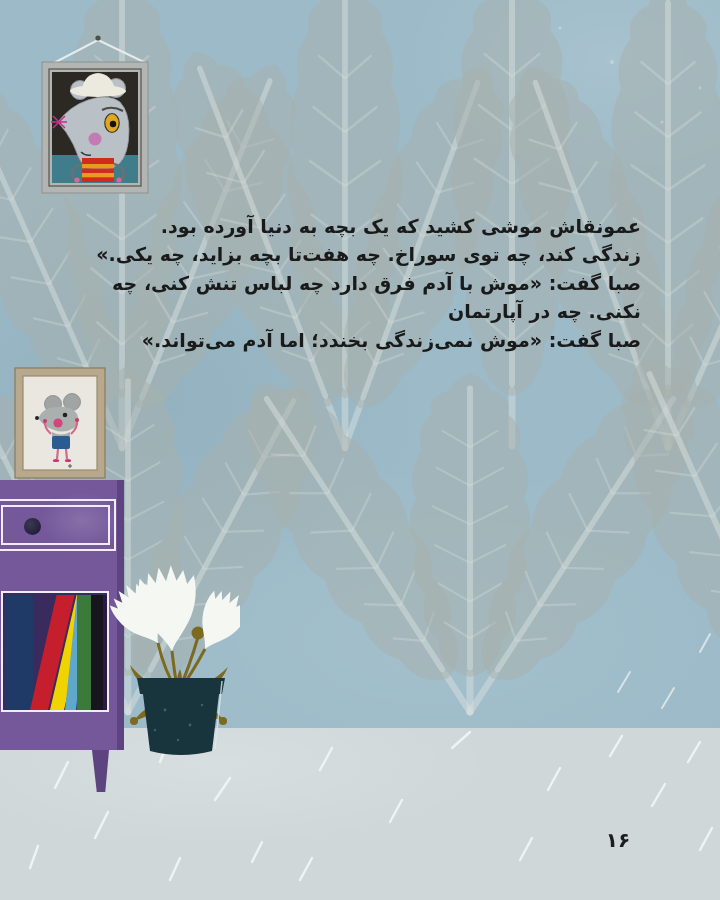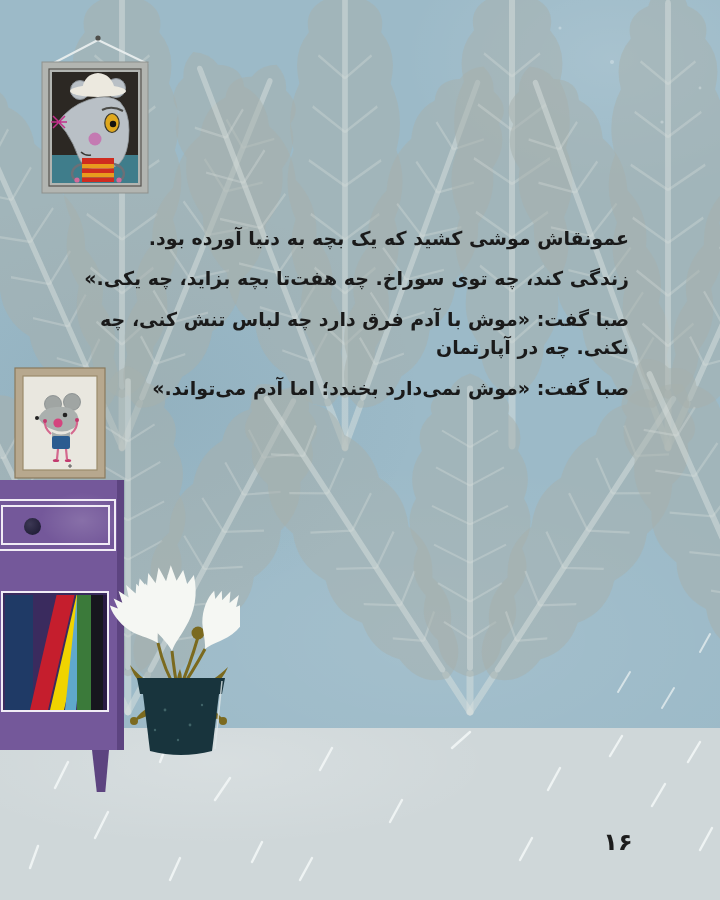--- a/index.html
+++ b/index.html
@@ -25,21 +25,21 @@
   }
   svg{position:absolute;left:0;top:0;}
   .leaf-art{z-index:1;}
   .scratch-art{z-index:2;}
   
   .story{
     position:absolute;top:212px;right:79px;width:578px;z-index:6;
     direction:rtl;text-align:right;color:#1a1a1a;
     font-size:19px;line-height:28.4px;font-weight:700;
   }
-  .story p{margin:12px;}
+  .story p{margin:0;}
   
   .cab-body{
     position:absolute;left:0;top:480px;width:117px;height:270px;z-index:5;
     background:
       radial-gradient(ellipse 60px 40px at 70% 15%, rgba(255,255,255,.14), transparent 70%),
       radial-gradient(ellipse 80px 60px at 25% 65%, rgba(255,255,255,.10), transparent 70%),
       #74589a;
   }
   .cab-side{
     position:absolute;left:117px;top:480px;width:7px;height:270px;z-index:5;
@@ -73,21 +73,21 @@
     position:absolute;left:92px;top:750px;width:17px;height:42px;z-index:5;
     background:#5d4480;clip-path:polygon(0 0,100% 0,78% 100%,28% 100%);
   }
   
   .frame1{position:absolute;left:36px;top:28px;z-index:5;}
   .frame2{position:absolute;left:14px;top:366px;z-index:5;}
   .plant{position:absolute;left:110px;top:545px;z-index:6;}
   
   .pagenum{
     position:absolute;left:594px;top:828px;width:48px;z-index:7;
-    text-align:center;font-size:24px;font-weight:700;color:#1c1c1c;
+    text-align:center;font-size:20px;font-weight:700;color:#1c1c1c;
   }
 </style>
 </head>
 <body>
 
 <div class="page">
 
   <div class="wall"></div>
   <div class="floor"></div>
 
@@ -221,21 +221,21 @@
       <path d="M78,136 Q87,138 88,145 Q88,151 83,152" stroke="#6b7077" stroke-width="2.4" fill="none"></path>
       <circle cx="41" cy="152" r="2.6" fill="#d46a9a"></circle>
       <circle cx="83" cy="152" r="2.6" fill="#d46a9a"></circle>
     </g>
   </svg>
 
   <div class="story">
     <p>عمونقاش موشی کشید که یک بچه به دنیا آورده بود.</p>
     <p>زندگی کند، چه توی سوراخ. چه هفت‌تا بچه بزاید، چه یکی.»</p>
     <p>صبا گفت: «موش با آدم فرق دارد چه لباس تنش کنی، چه نکنی. چه در آپارتمان</p>
-    <p>صبا گفت: «موش نمی‌دارد بخندد؛ اما آدم می‌تواند.»</p>
+    <p>صبا گفت: «موش نمی‌زندگی بخندد؛ اما آدم می‌تواند.»</p>
   </div>
 
   <svg class="frame2" width="94" height="116" viewBox="0 0 94 116">
     <rect x="1" y="2" width="90" height="110" fill="#b7a88e" stroke="#8a7a5c" stroke-width="1.2"></rect>
     <rect x="9" y="10" width="74" height="94" fill="#e9e7df" stroke="#9c8c6c" stroke-width="1.2"></rect>
     <g>
       <circle cx="39" cy="38" r="8.5" fill="#a0a5a3" stroke="#83898a" stroke-width="0.8"></circle>
       <circle cx="58" cy="36" r="8.5" fill="#a0a5a3" stroke="#83898a" stroke-width="0.8"></circle>
       <path d="M24,52 Q30,41 42,41 Q57,39 63,48 Q67,56 60,62 Q50,68 40,64 Q30,61 24,52 Z" fill="#aab0ae"></path>
       <circle cx="23" cy="52" r="2" fill="#222222"></circle>

